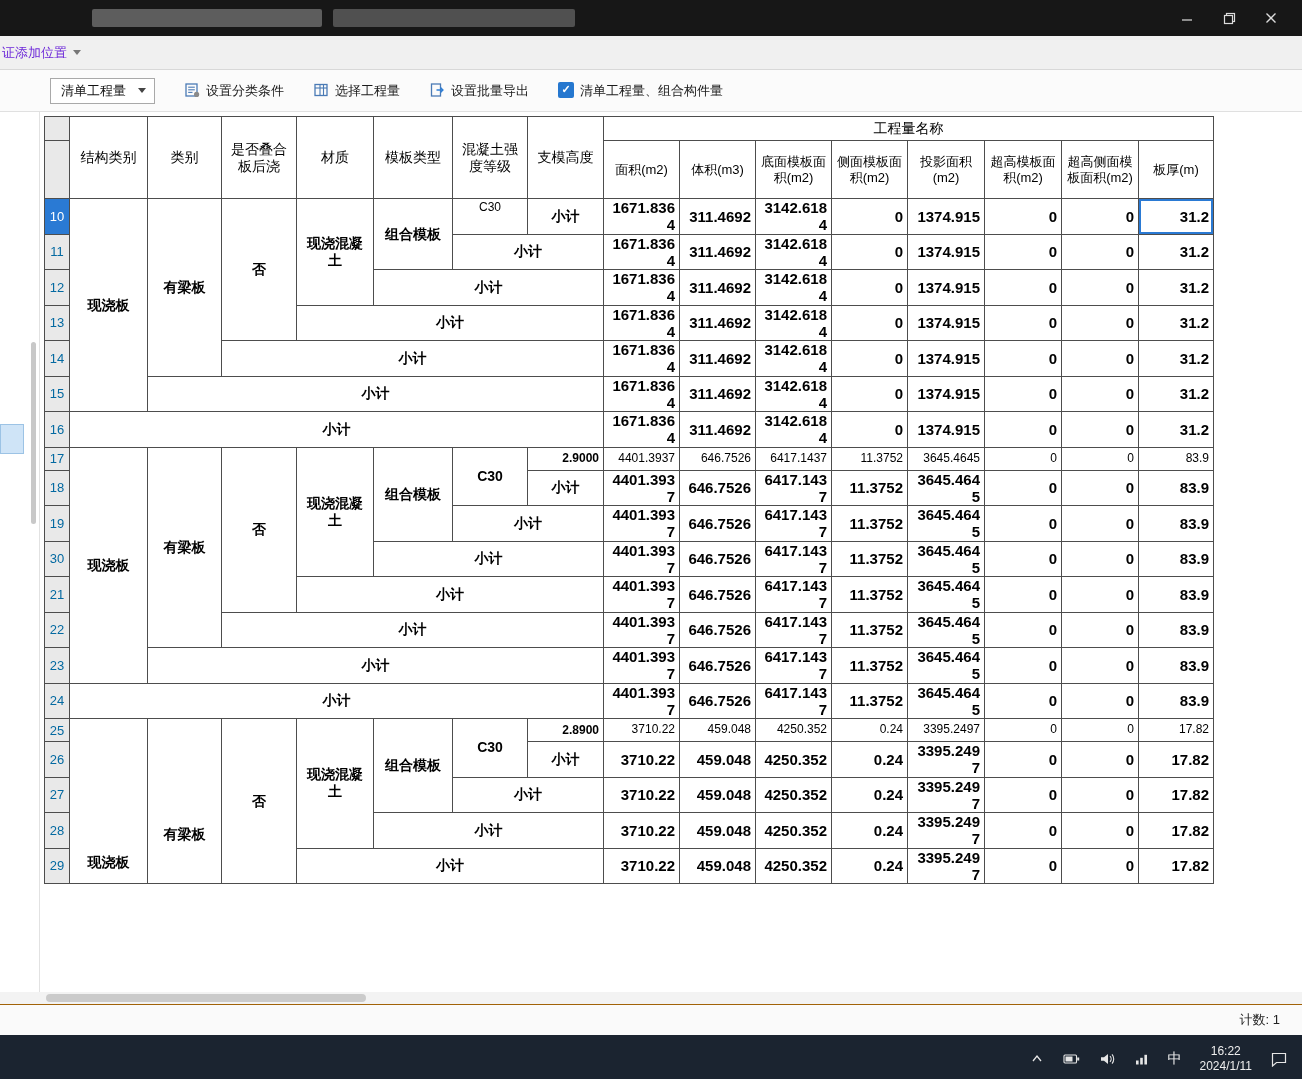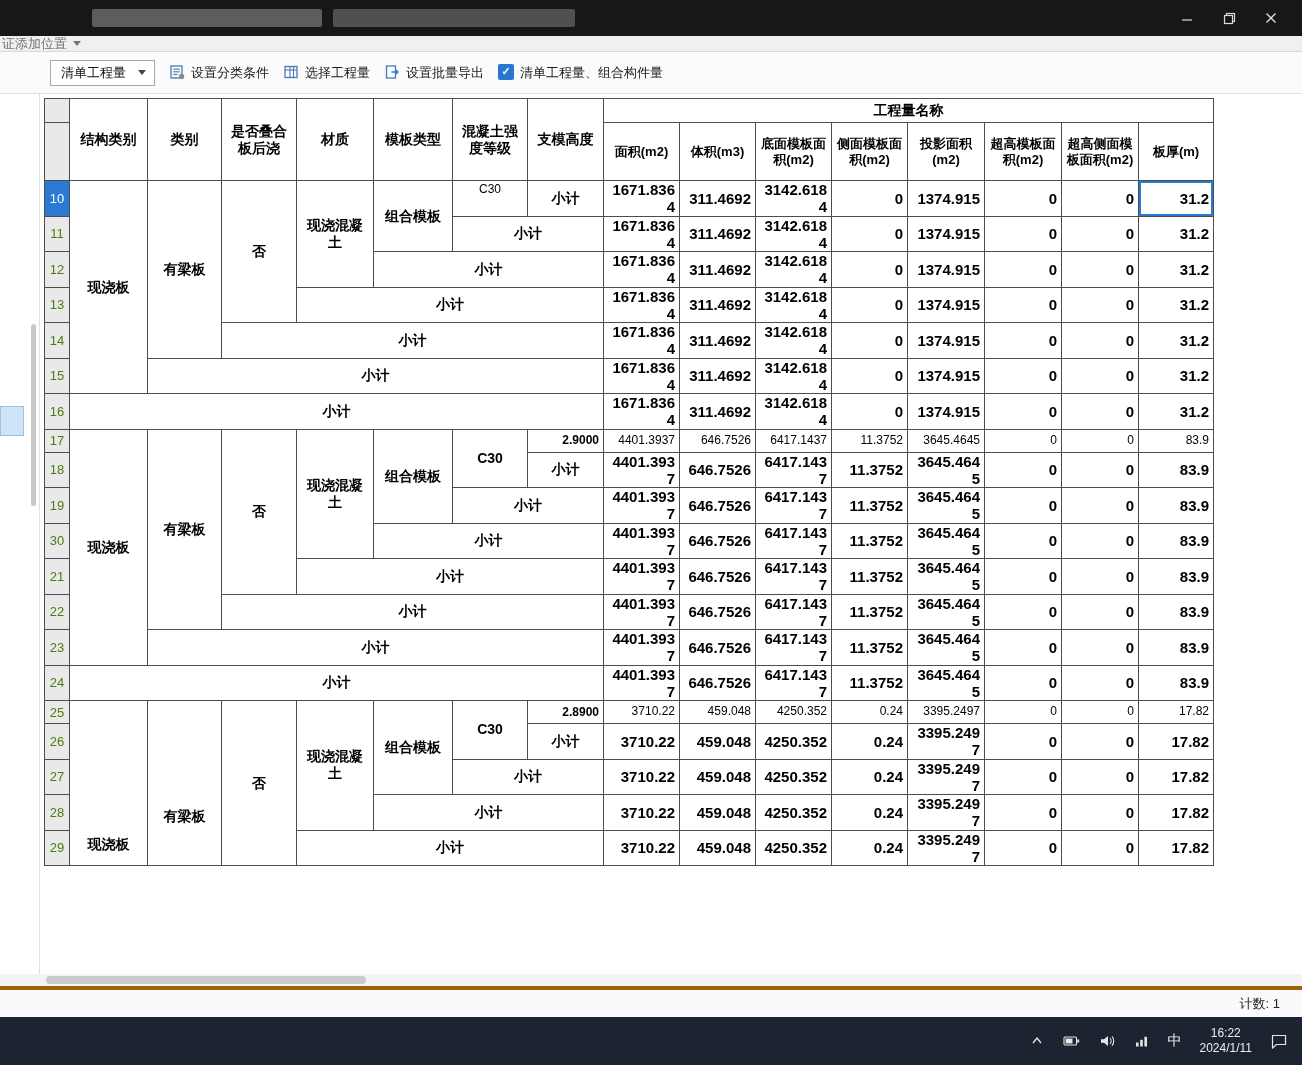--- a/index.html
+++ b/index.html
@@ -12,65 +12,65 @@
 
   
   .titlebar { height:36px; background:#171717; position:relative; flex:none; }
   .redact { position:absolute; top:9px; height:18px; border-radius:2px; }
   .r1 { left:92px;  width:230px; background:#5d5d5d; }
   .r2 { left:333px; width:242px; background:#505050; }
   .win-controls { position:absolute; right:10px; top:0; height:36px; display:flex; align-items:center; }
   .winbtn { background:transparent; border:none; width:42px; height:36px; display:flex; align-items:center; justify-content:center; cursor:pointer; }
 
   
-  .menurow { height:16px; background:#f0f0f0; border-bottom:1px solid #d8d8d8; display:flex; align-items:center; font-size:13px; color:#737373; padding-left:2px; gap:6px; flex:none; }
+  .menurow { height:34px; background:#f0f0f0; border-bottom:1px solid #d8d8d8; display:flex; align-items:center; font-size:13px; color:#6d28d9; padding-left:2px; gap:6px; flex:none; }
   .caret { width:0; height:0; border-left:4px solid transparent; border-right:4px solid transparent; border-top:5px solid #777; display:inline-block; }
   .caret.dark { border-top-color:#444; }
 
   
-  .toolbar { height:42px; background:#fbfbfb; border-bottom:1px solid #e0e0e0; display:flex; align-items:center; gap:14px; padding-left:50px; flex:none; }
+  .toolbar { height:42px; background:#fbfbfb; border-bottom:1px solid #e0e0e0; display:flex; align-items:center; gap:29px; padding-left:50px; flex:none; }
   .combo { border:1px solid #a9a9a9; background:#fff; height:26px; display:flex; align-items:center; gap:12px; padding:0 8px 0 10px; font-size:13px; color:#111; cursor:pointer; }
   .tbtn { display:flex; align-items:flex-start; gap:6px; font-size:13px; color:#1a1a1a; cursor:pointer; }
   .checkbox { width:16px; height:16px; background:#2577cf; border-radius:2px; color:#fff; font-size:11px; font-weight:bold; display:inline-flex; align-items:center; justify-content:center; }
 
   
   .content { height:880px; display:flex; background:#fff; flex:none; position:relative; }
   .sidebar { width:40px; flex:none; border-right:1px solid #e2e2e2; position:relative; background:#fff; }
   .sb-sel { position:absolute; left:0; top:312px; width:24px; height:30px; background:#cfe4f7; border:1px solid #9cc3e5; }
   .sb-scroll { position:absolute; right:3px; top:230px; width:5px; height:182px; background:#c8c8c8; border-radius:3px; }
   .table-wrap { padding:4px 0 0 4px; overflow:hidden; }
 
   table { border-collapse:collapse; table-layout:fixed; width:1169px; }
   th, td { border:1px solid #4d4d4d; overflow:hidden; padding:0 3px; color:#000; }
-  thead th { font-weight:bold; text-align:center; background:#fff; line-height:1.2; }
+  thead th { font-weight:normal; text-align:center; background:#fff; line-height:1.2; }
   th.corner { background:#e9e9e9; }
   th.lhead { font-size:14px; }
   th.ghead { font-size:14px; }
   th.qhead { font-size:13px; }
 
   tr.normal  { height:28px; }
   tr.compact { height:23px;margin-left:8px; }
 
-  td.rownum { background:#e9e9e9; text-align:center; font-size:13px; color:#4d7c0f; }
+  td.rownum { background:#e9e9e9; text-align:center; font-size:13px; color:#0369a1; }
   td.rownum.selnum { background:#2a7ad4; color:#fff; }
 
   td.desc { text-align:center; font-weight:bold; font-size:14px; padding:0 4px; line-height:1.2; }
   td.desc.sm   { font-weight:bold; font-size:12px; text-align:right; }
   td.desc.vtop { vertical-align:top; font-weight:normal; font-size:12px; padding-top:1px; }
   td.desc.vbot  { vertical-align:bottom; padding-bottom:40px; }
   td.desc.vbot2 { vertical-align:bottom; padding-bottom:12px; }
 
   td.val { text-align:right; font-weight:bold; font-size:15px; padding:0 4px; word-break:break-all; line-height:1.15; }
   td.val.sm  { font-weight:normal; font-size:12px; word-break:normal; }
   td.val.sel { box-shadow: inset 0 0 0 2px #2a7ad4; }
 
   
   .hscroll { height:12px; background:#f3f3f3; position:relative; flex:none; }
   .hthumb { position:absolute; left:46px; top:2px; width:320px; height:8px; background:#cbcbcb; border-radius:4px; }
-  .statusbar { height:31px; background:#fafafa; border-top:4px solid #a16207; display:flex; align-items:center; justify-content:flex-end; padding-right:22px; font-size:13px; color:#222; flex:none; }
+  .statusbar { height:31px; background:#fafafa; border-top:1px solid #a16207; display:flex; align-items:center; justify-content:flex-end; padding-right:22px; font-size:13px; color:#222; flex:none; }
   .taskbar { height:48px; background:#1b2430; display:flex; align-items:center; flex:none; color:#e8e8e8; }
   .tray { margin-left:auto; display:flex; align-items:center; gap:18px; padding-right:14px; }
   .ime { font-size:14px; color:#eee; }
   .clock { font-size:12px; line-height:15px; text-align:center; color:#eee; }
   .tray svg { display:block; }
 </style>
 </head>
 <body>
 
 <div class="titlebar">

